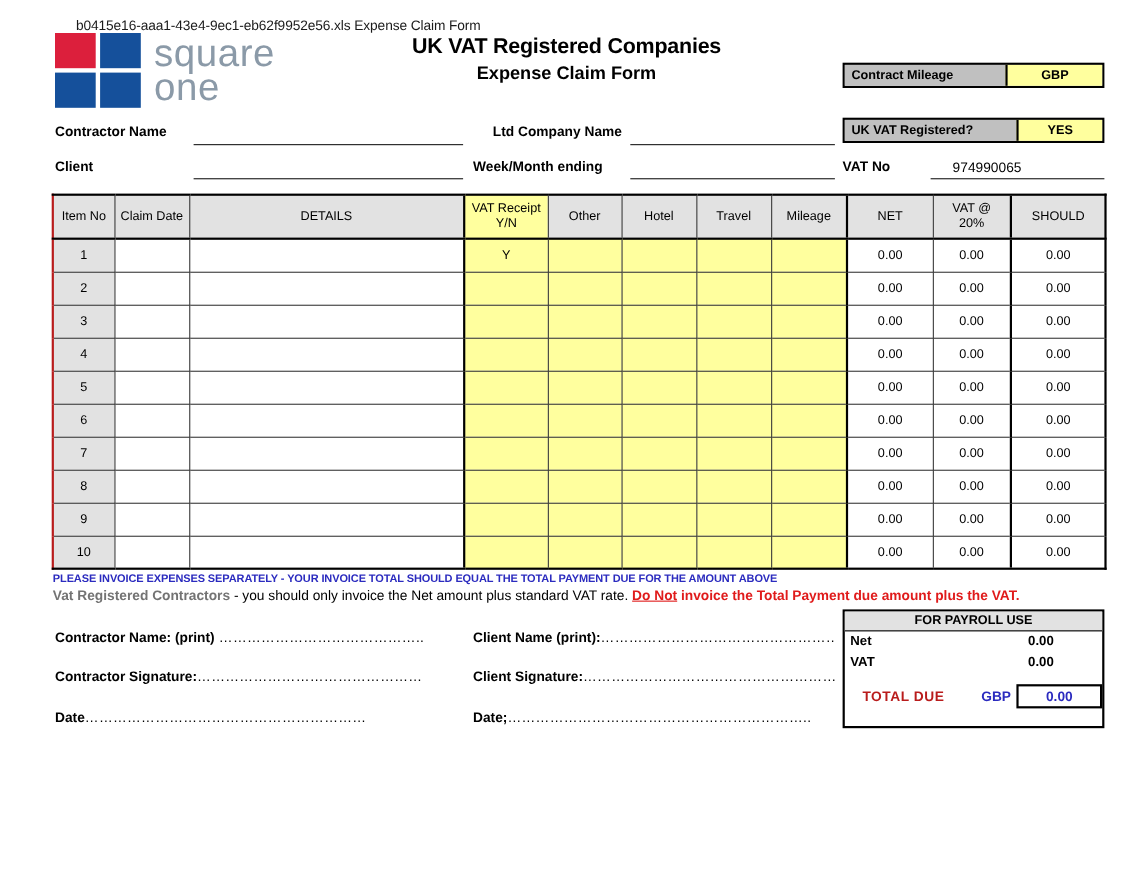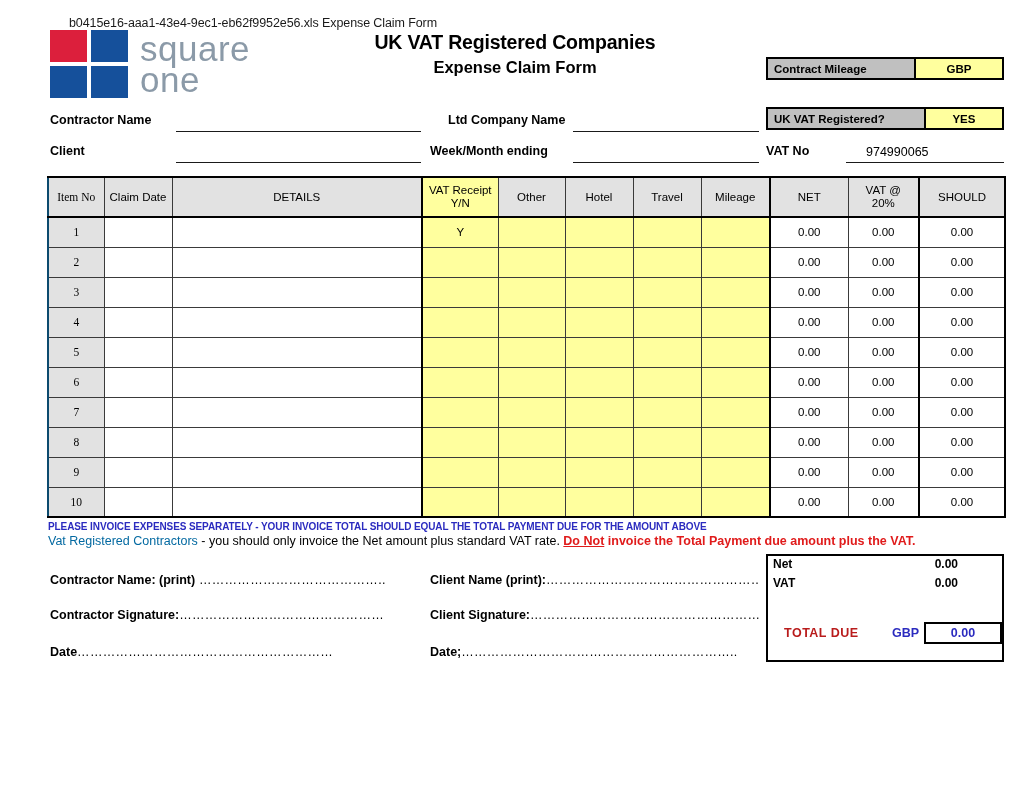--- a/index.html
+++ b/index.html
@@ -170,21 +170,21 @@
     background: #ffff9e;
     text-align: center;
   }
   .grid td.num {
     background: #ffffff;
     text-align: center;
   }
   .grid td.blank {
     background: #ffffff;
   }
-  .grid .col-left  { border-left: 2px solid #0c4a6e; font-family: Liberation Serif, serif; }
+  .grid .col-left  { border-left: 2px solid #b91c1c; }
   .grid .col-right { border-right: 2px solid #000; }
   .grid tbody tr:last-child td { border-bottom: 2px solid #000; }
   .grid .sep-left { border-left: 2px solid #000; }
 
   
   .note-blue {
     position: absolute;
     left: 48px;
     top: 521px;
     font-size: 10px;
@@ -193,21 +193,21 @@
     white-space: nowrap;
     letter-spacing: -0.1px;
   }
   .note-line2 {
     position: absolute;
     left: 48px;
     top: 534px;
     font-size: 12.5px;
     white-space: nowrap;
   }
-  .note-line2 .bold-black { font-weight: normal; color: #0369a1; }
+  .note-line2 .bold-black { font-weight: bold; color: #737373; }
   .note-line2 .plain { color: #000; }
   .note-line2 .red { color: #e01b1b; font-weight: bold; }
   .note-line2 .red-u { color: #e01b1b; font-weight: bold; text-decoration: underline; }
 
   
   .sig {
     position: absolute;
     font-size: 12.5px;
     font-weight: bold;
     white-space: nowrap;
@@ -506,20 +506,21 @@
     <span>Client Name (print):</span><span class="dots">……………………………………………</span>
   </div>
   <div class="sig" style="left:430px; top:608px; width:330px;">
     <span>Client Signature:</span><span class="dots">…………………………………………………….</span>
   </div>
   <div class="sig" style="left:430px; top:645px; width:330px;">
     <span>Date;</span><span class="dots">………………………………………………………..</span>
   </div>
 
   <div class="payroll">
+    <div class="payroll-head">FOR PAYROLL USE</div>
     <div class="payroll-row">
       <span class="lbl">Net</span>
       <span class="val">0.00</span>
     </div>
     <div class="payroll-row">
       <span class="lbl">VAT</span>
       <span class="val">0.00</span>
     </div>
     <div class="payroll-total">
       <span class="td-lbl">TOTAL  DUE</span>

